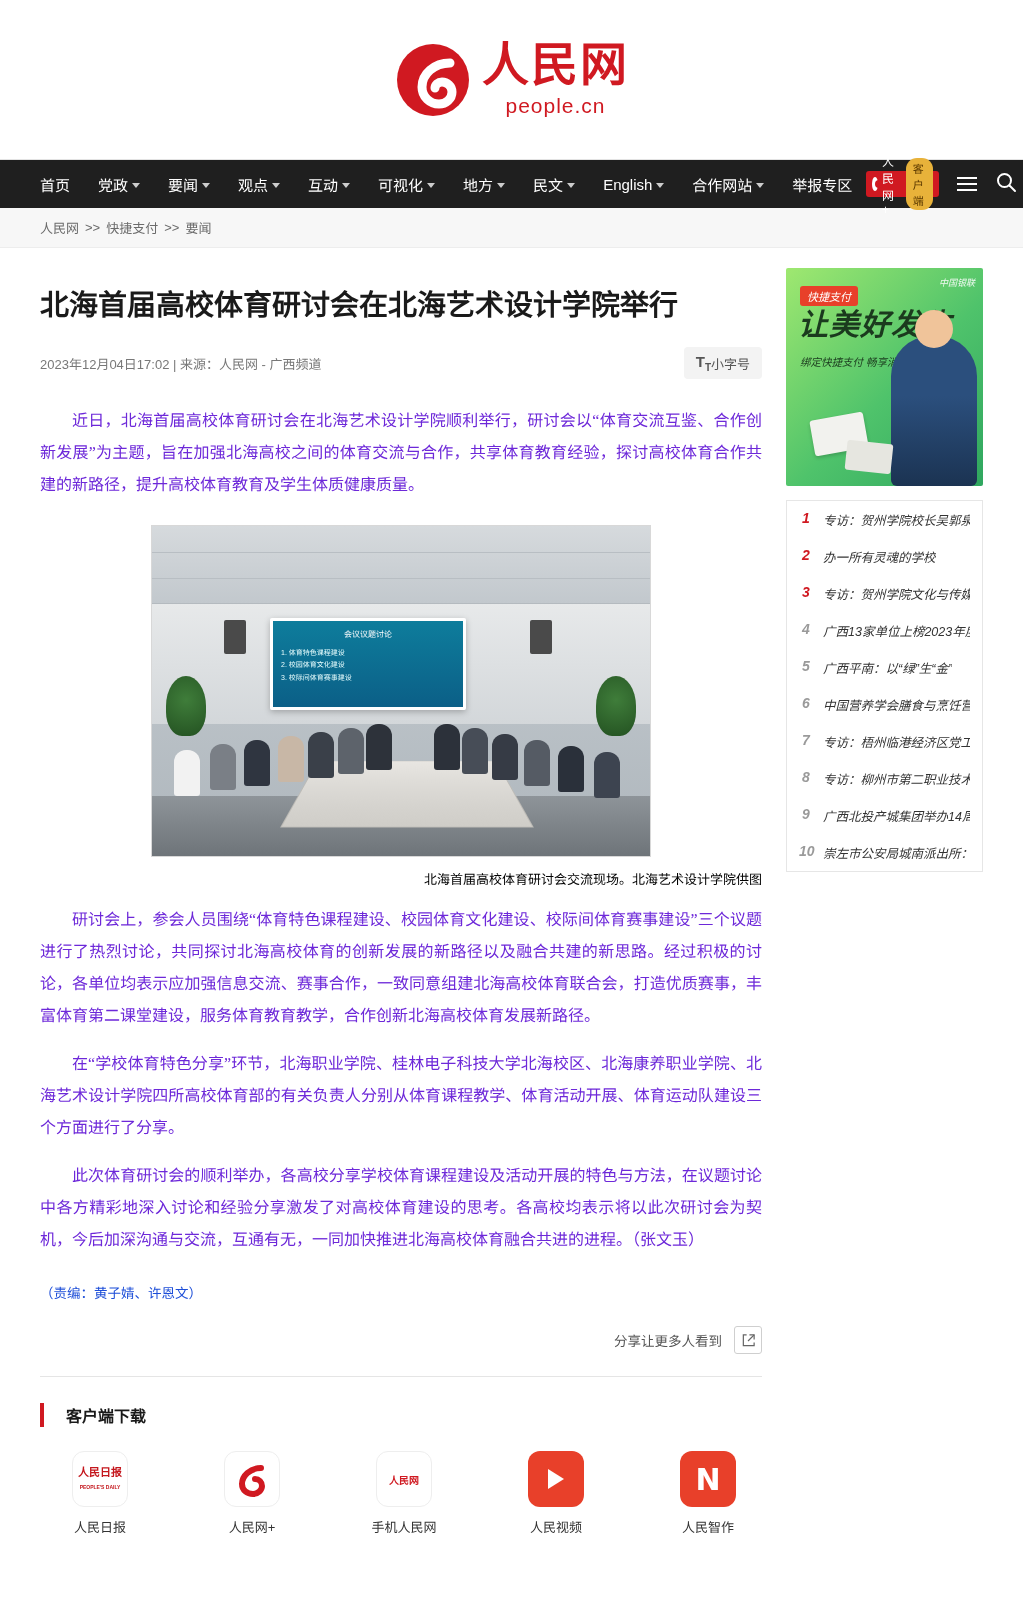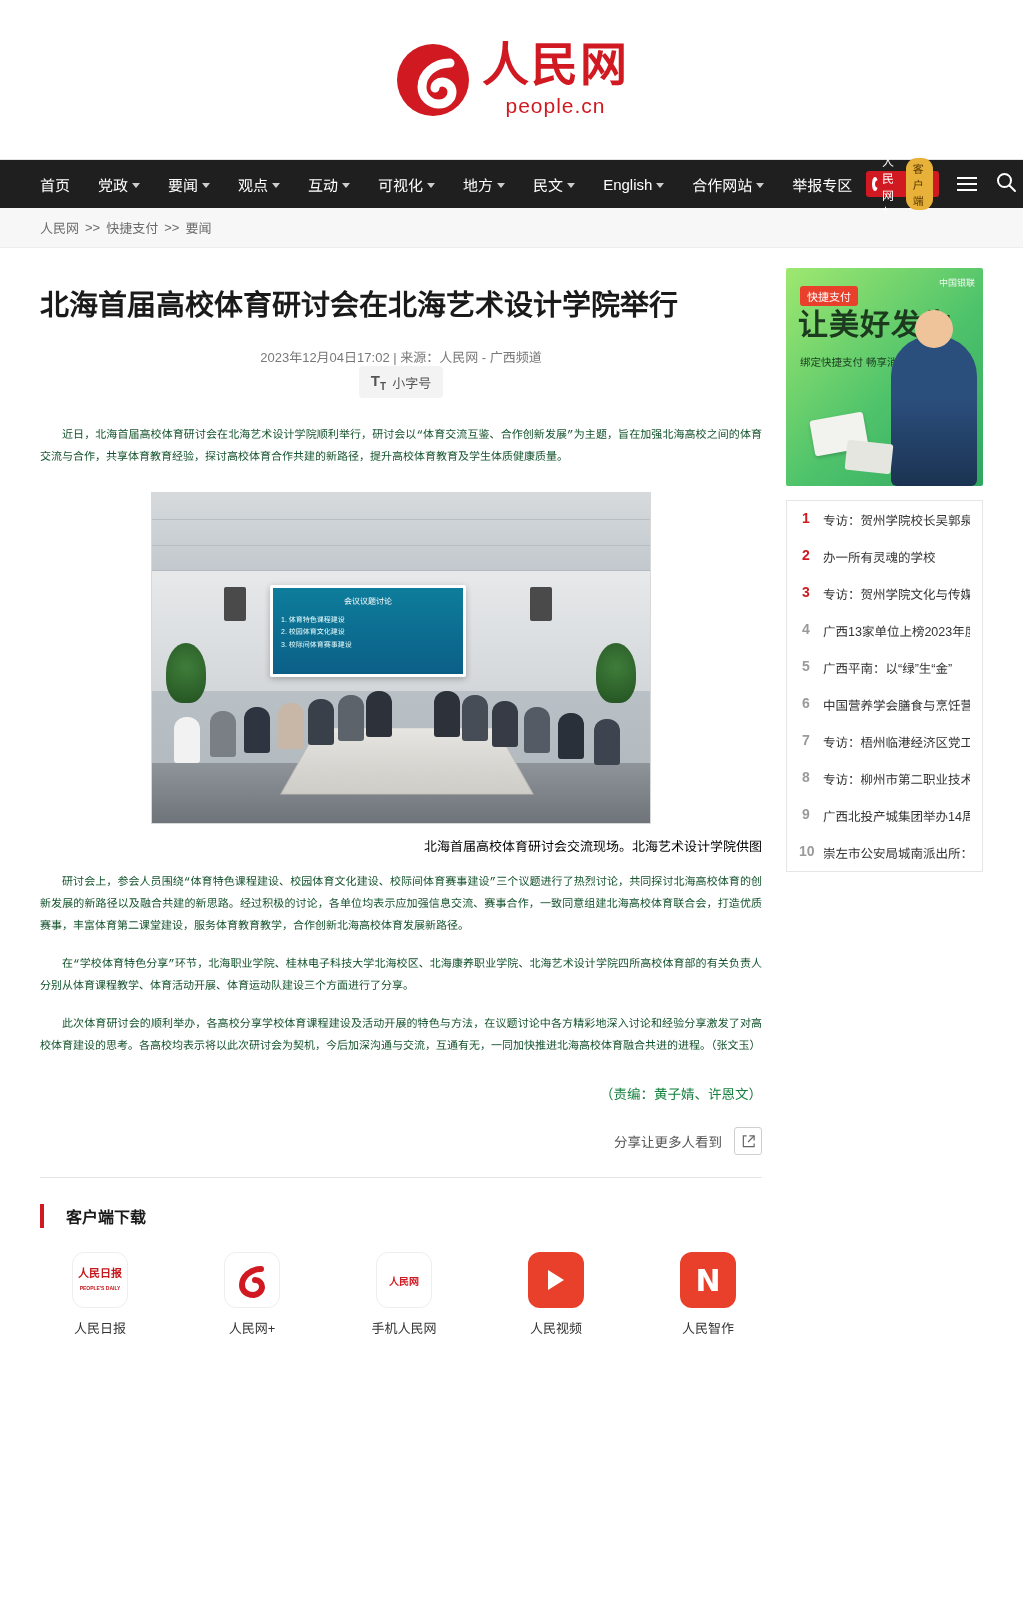--- a/index.html
+++ b/index.html
@@ -100,53 +100,52 @@
   .crumb-sep { margin: 0 6px; }
 
   
   .page {
     display: flex;
     gap: 24px;
     padding: 20px 40px 0 40px;
     align-items: flex-start;
   }
   .article { width: 722px; }
-  .rail { width: 180px; flex: 1 0 auto; }
+  .rail { width: 180px; flex: 1 0 auto; font-style: italic; }
 
   h1.title {
     font-size: 29px;
     line-height: 1.35;
     color: #1a1a1a;
     margin: 18px 0 22px 0;
     font-weight: bold;
     font-family: "DejaVu Sans", sans-serif;
   }
   .meta-row {
     display: flex; align-items: center; justify-content: space-between;
     font-size: 13px; color: #787878;
     padding-bottom: 10px;
-    flex-direction: column;
   }
   .fontsize-btn {
     background: #f3f3f3;
     border-radius: 4px;
     padding: 6px 12px;
-    display: flex; align-items: center; gap: 6px;
+    display: flex; align-items: center; 
     color: #555; font-size: 13px; cursor: pointer;
   }
   .fontsize-btn .tt { font-weight: bold; font-size: 15px; }
 
   p.body {
-    font-size: 11px;
+    font-size: 16px;
     line-height: 2.0;
-    color: #14532d;
+    color: #6d28d9;
     margin: 16px 0;
     text-align: justify;
     text-indent: 2em;
-    font-family: Liberation Mono, monospace;
+    font-family: Liberation Serif, serif;
   }
 
   
   figure { margin: 24px 0 10px 0; text-align: center; }
   .photo {
     width: 500px; height: 332px;
     margin: 0 auto;
     position: relative;
     overflow: hidden;
     background: linear-gradient(#c9cfd4, #aeb6bc);
@@ -205,21 +204,21 @@
   .ph-people { position: absolute; left: 0; top: 196px; width: 100%; height: 136px; }
   .ph-p {
     position: absolute; width: 26px; height: 46px; border-radius: 12px 12px 3px 3px;
   }
   figcaption {
     font-size: 13px; color: #000000; margin-top: 12px;
     font-family: Liberation Serif, serif;
     text-align: right;
   }
 
-  .editor-line { text-align: right; font-size: 13.5px; color: #15803d; margin: 26px 0 6px 0; }
+  .editor-line { text-align: left; font-size: 13.5px; color: #1d4ed8; margin: 26px 0 6px 0; }
   .share-row {
     display: flex; align-items: center; justify-content: flex-end; gap: 12px;
     font-size: 13.5px; color: #555; padding: 18px 0 22px 0;
     border-bottom: 1px solid #e5e5e5;
   }
   .share-box {
     width: 28px; height: 28px; border: 1px solid #cfcfcf; border-radius: 3px;
     display: flex; align-items: center; justify-content: center; cursor: pointer;
   }
 

